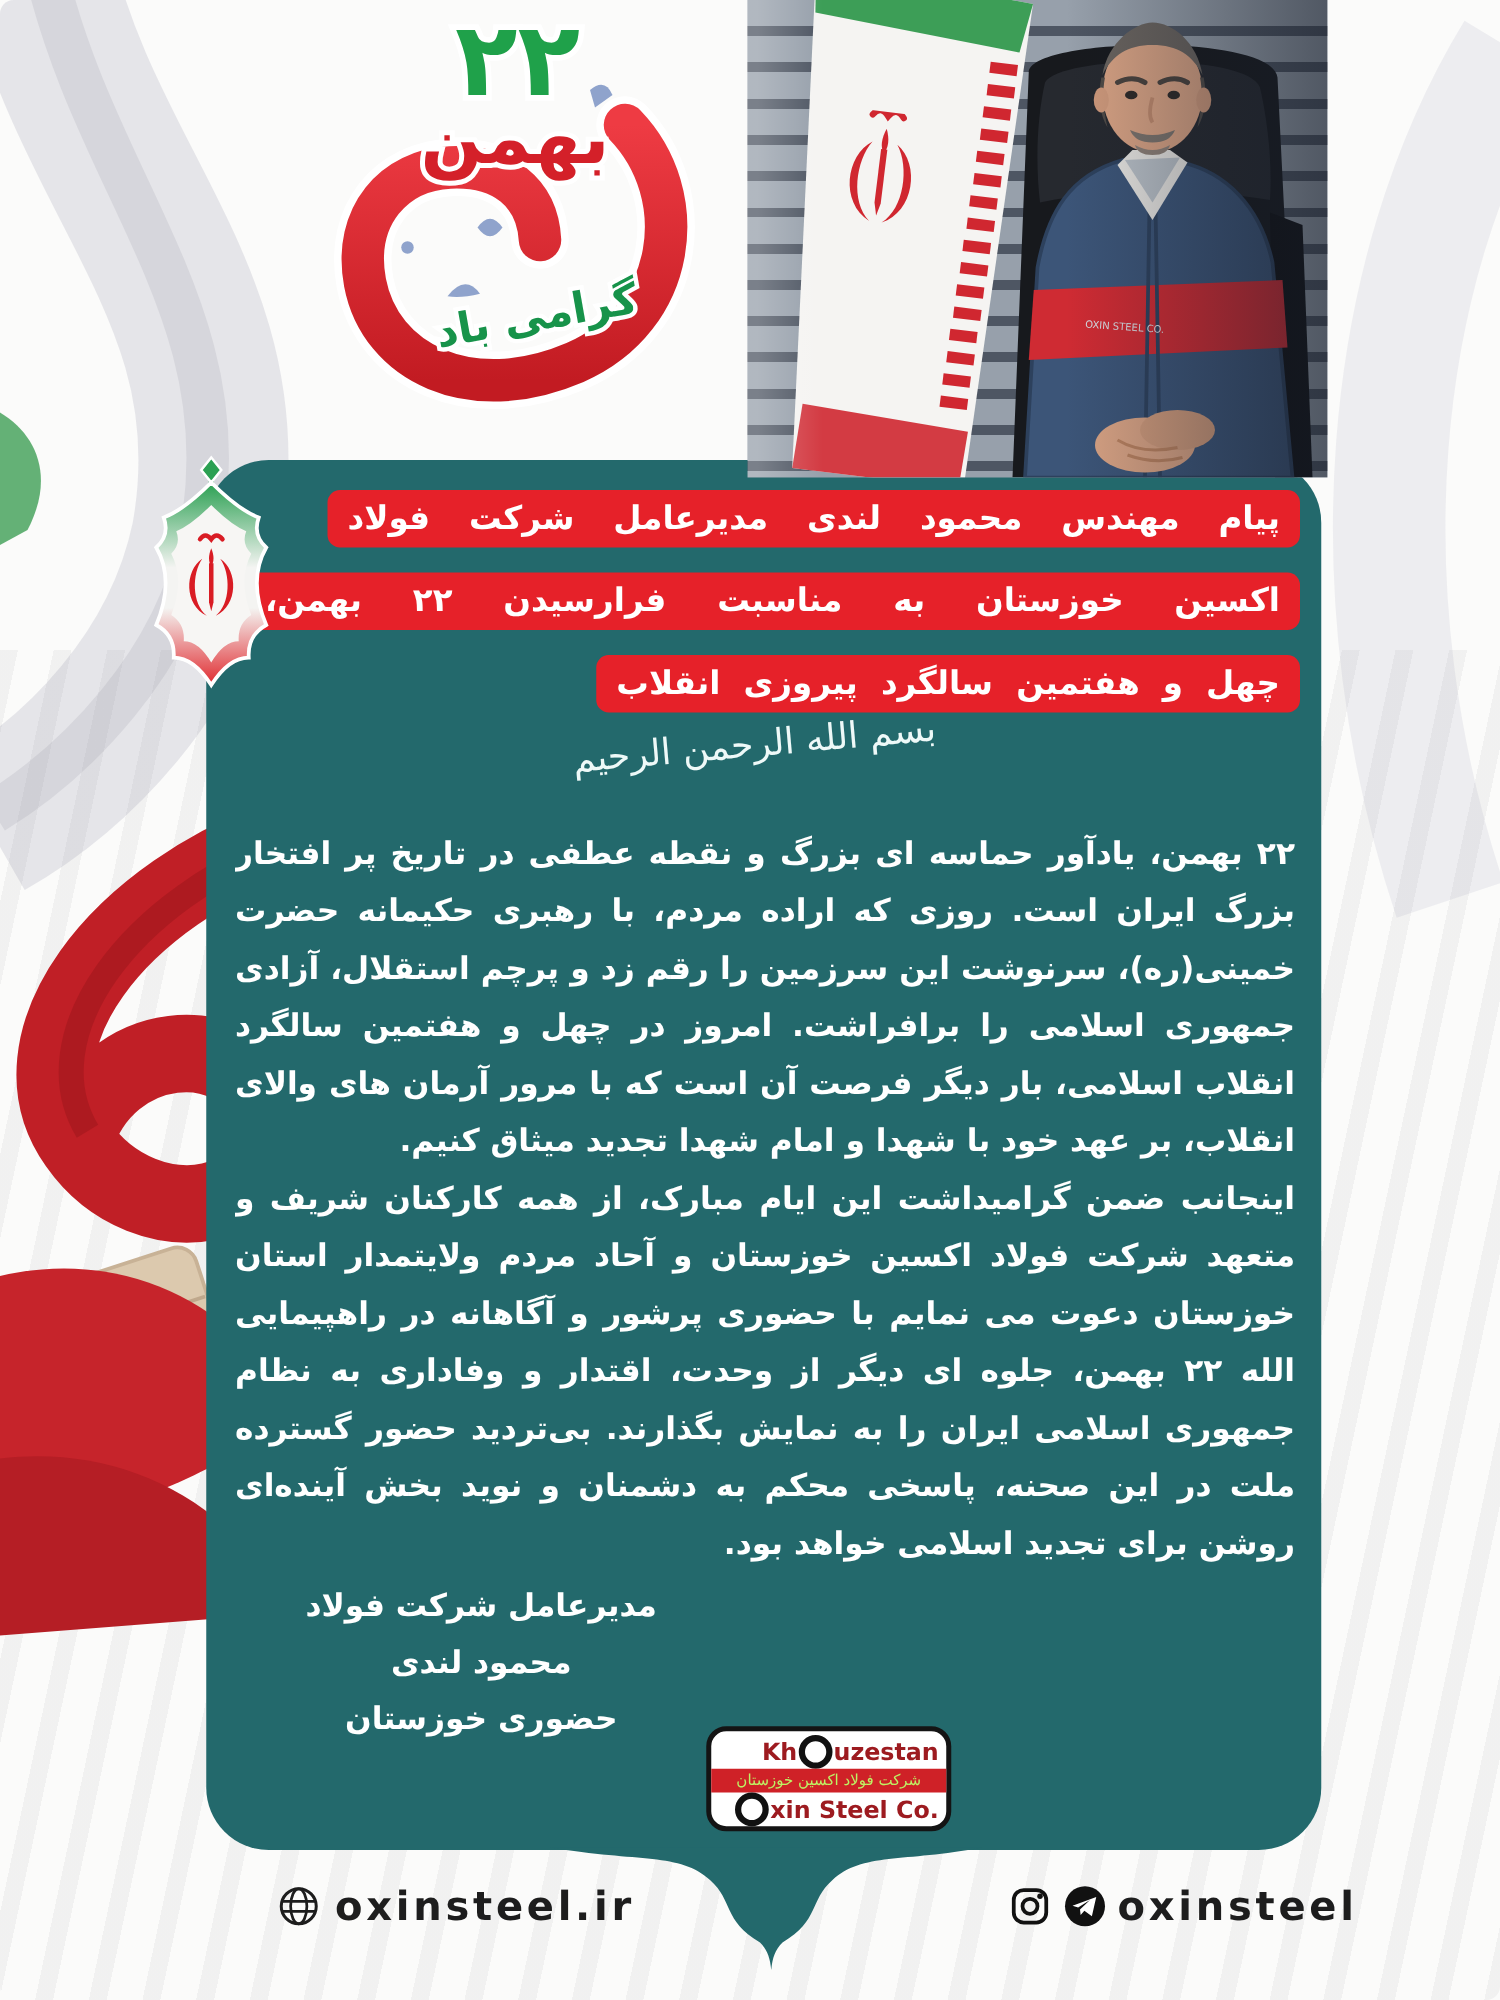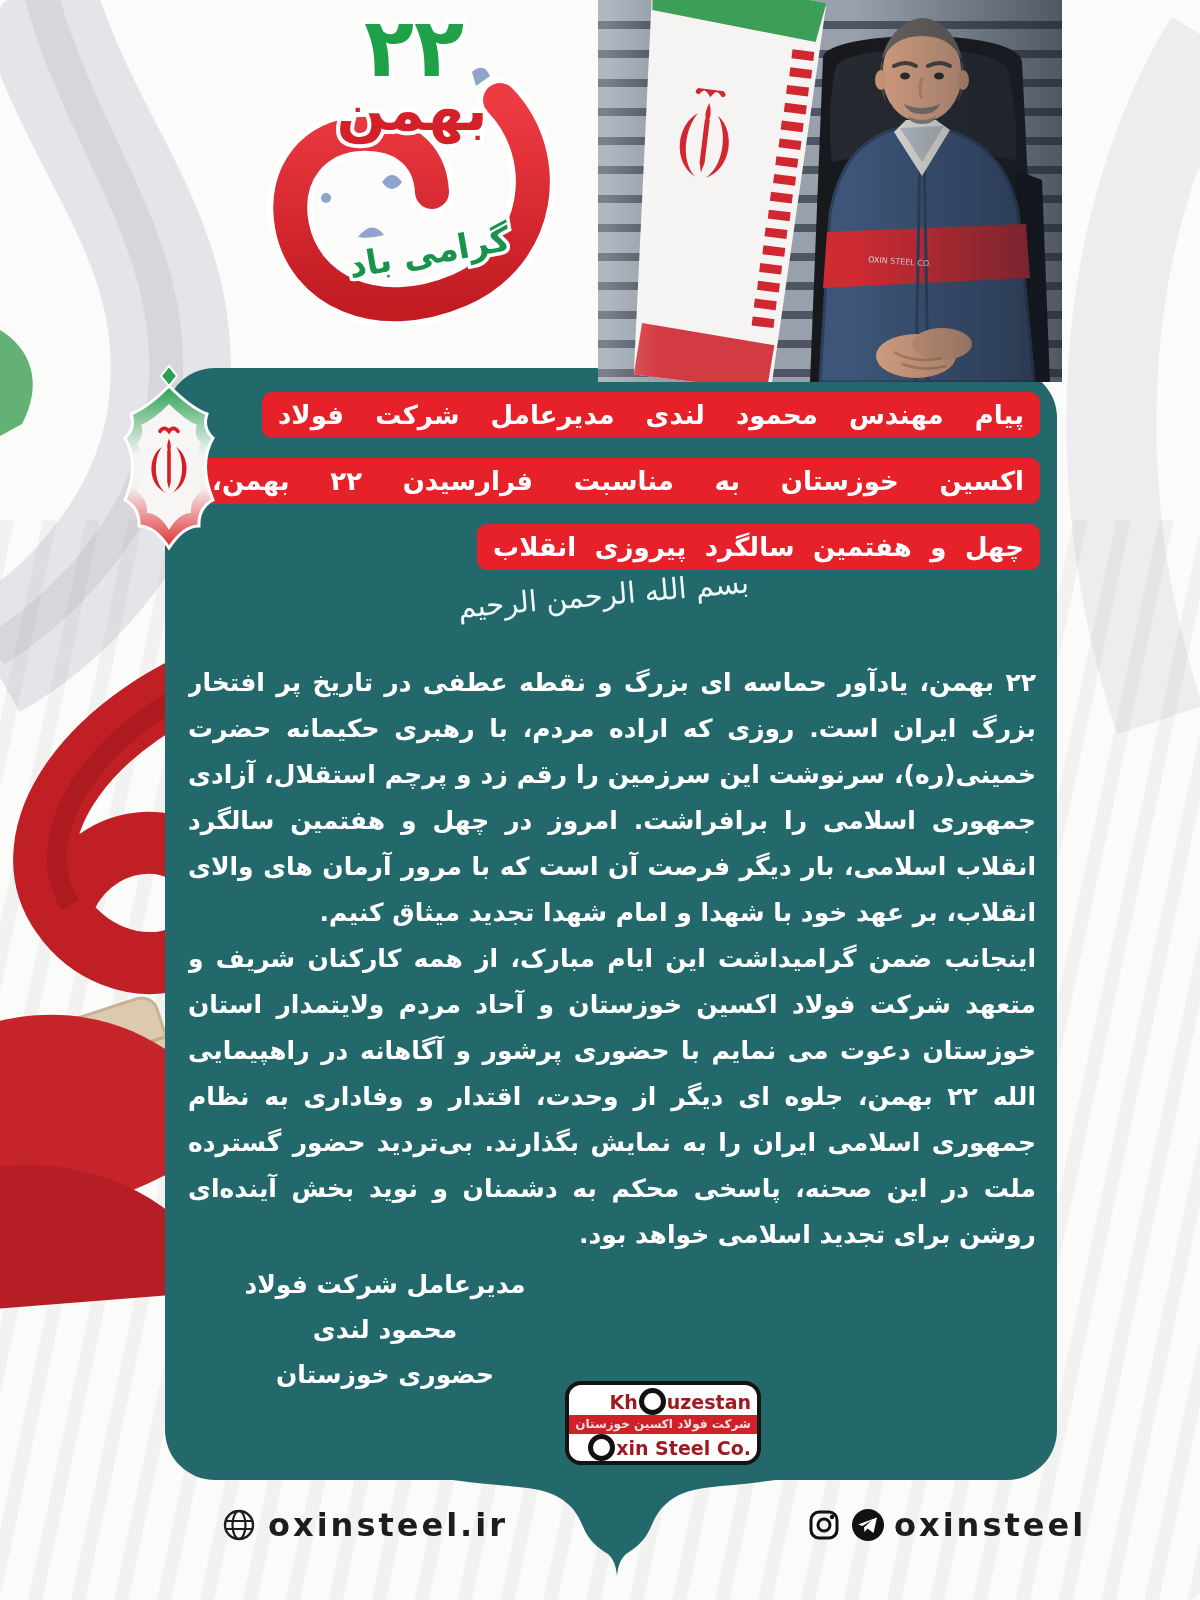--- a/index.html
+++ b/index.html
@@ -36,21 +36,21 @@
   
   .signature{left:235px;top:1262px;width:300px;direction:rtl;color:#ffffff;text-align:center;z-index:5;}
   .sig-line{font-size:25px;font-weight:bold;line-height:45px;}
 
   
   .logobox{left:528px;top:1381px;width:196px;height:84px;background:#ffffff;border:4px solid #141414;
     border-radius:16px;box-sizing:border-box;display:flex;flex-direction:column;justify-content:space-between;
     align-items:flex-end;padding:3px 6px;z-index:7;margin-left:37px;}
   .logo-line{display:flex;align-items:center;color:#9d1b20;font-weight:bold;font-size:19px;letter-spacing:0px;line-height:20px;}
   .o-ring{display:inline-block;width:17px;height:17px;border:5px solid #111;border-radius:50%;margin:0 1px;}
-  .logo-band{background:#cf2127;color:#e5e5e5;direction:rtl;font-size:12px;font-weight:bold;
+  .logo-band{background:#cf2127;color:#bef264;direction:rtl;font-size:12px;font-weight:normal;
     width:calc(100% + 12px);margin:0 -6px;text-align:center;line-height:19px;}
 
   
   .footer-left{left:222px;top:1506px;display:flex;align-items:center;gap:12px;z-index:3;}
   .footer-right{left:806px;top:1506px;display:flex;align-items:center;gap:8px;z-index:3;}
   .footer-text{font-size:32px;font-weight:bold;color:#1d1d1d;letter-spacing:3px;}
 
   .photo{left:598px;top:0;width:464px;height:382px;overflow:hidden;z-index:4;
     background:repeating-linear-gradient(180deg,#97a0ab 0 21px,#4e5663 21px 29px);}
   .photo .shade{position:absolute;left:0;top:0;width:100%;height:100%;

